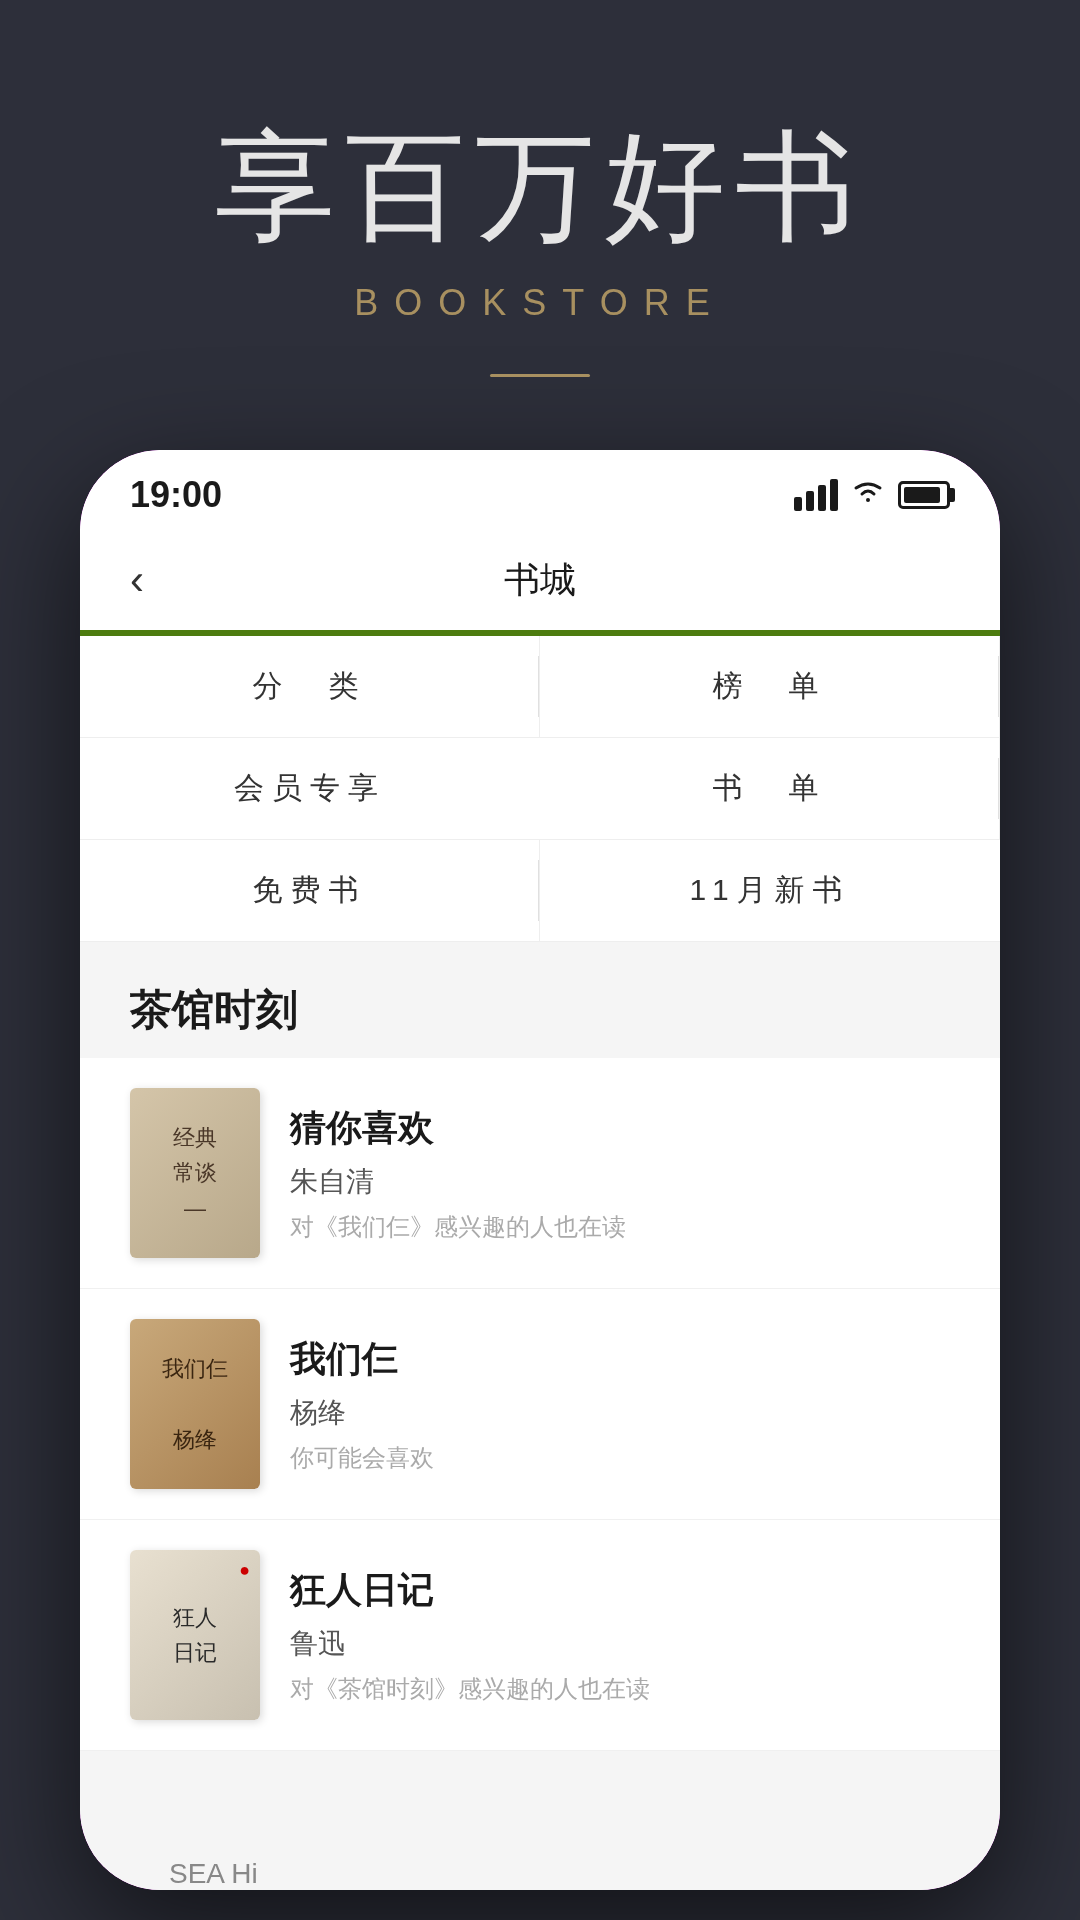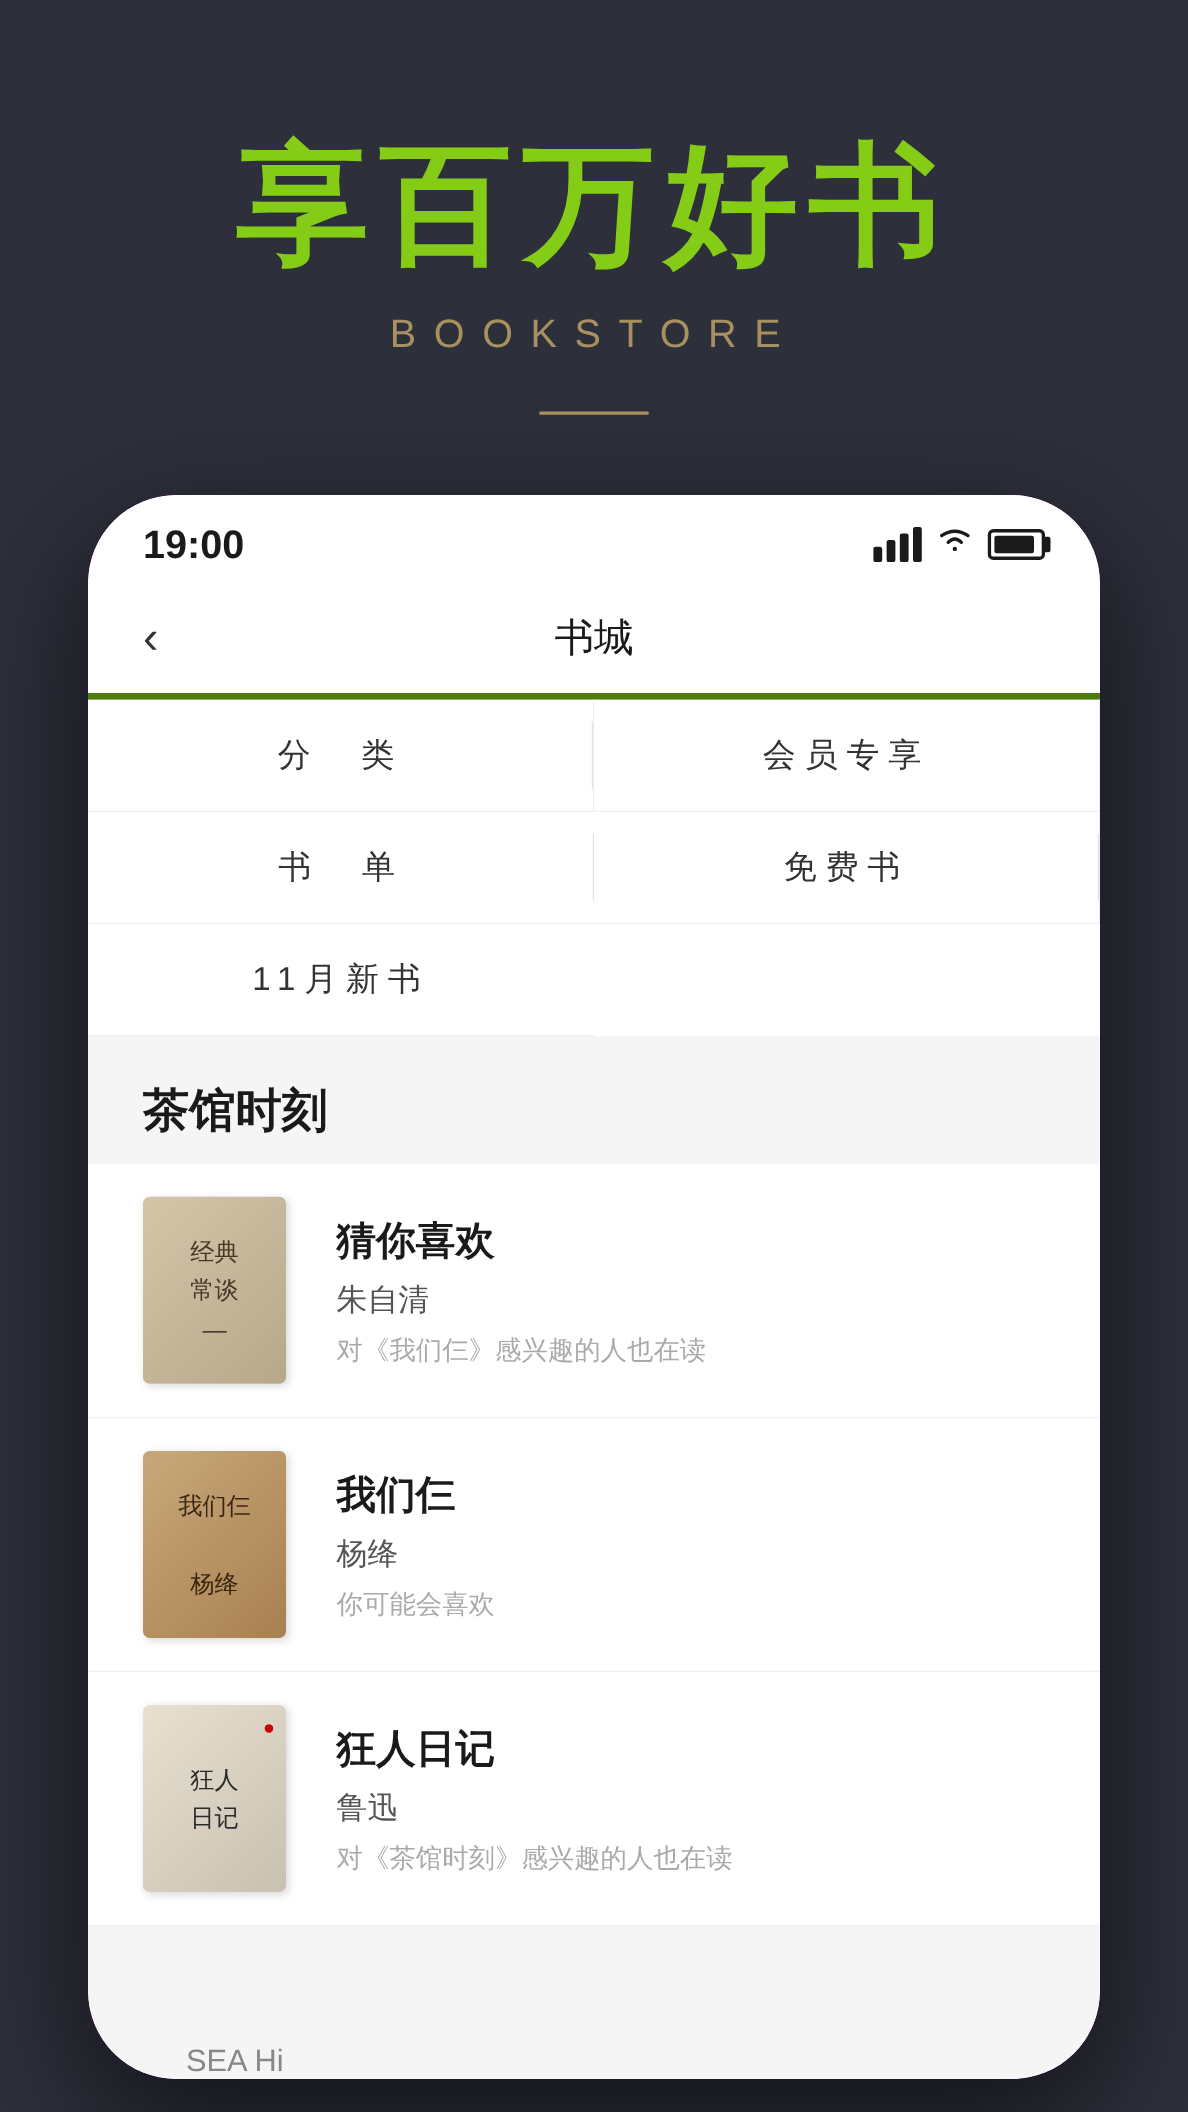--- a/index.html
+++ b/index.html
@@ -18,22 +18,22 @@
     .hero-section {
       width: 100%;
       padding-top: 120px;
       text-align: center;
       position: relative;
       z-index: 1;
     }
 
     .hero-title {
       font-size: 120px;
-      font-weight: 700;
-      color: #84cc16;
+      font-weight: 400;
+      color: #e5e5e5;
       letter-spacing: 10px;
       line-height: 1.1;
     }
 
     .hero-subtitle {
       font-size: 36px;
       font-weight: 400;
       color: #a89060;
       letter-spacing: 16px;
       margin-top: 30px;
@@ -257,21 +257,21 @@
     .book-list {
       background: #ffffff;
       margin: 0;
     }
 
     .book-item {
       display: flex;
       align-items: center;
       padding: 30px 50px;
       border-bottom: 1px solid #f0f0f0;
-      gap: 46px;
+      gap: 30px;
       cursor: pointer;
     }
 
     .book-cover {
       width: 130px;
       height: 170px;
       border-radius: 6px;
       flex-shrink: 0;
       overflow: hidden;
       box-shadow: 2px 2px 8px rgba(0,0,0,0.15);
@@ -409,20 +409,24 @@
       <span class="nav-title">书城</span>
     </div>
 
 
     <div class="category-grid">
       <div class="category-item">
         <span>分　类</span>
         <div class="cat-divider-v"></div>
       </div>
       <div class="category-item">
+        <span>榜　单</span>
+        <div class="cat-divider-v"></div>
+      </div>
+      <div class="category-item">
         <span>会员专享</span>
       </div>
       <div class="category-item">
         <span>书　单</span>
         <div class="cat-divider-v"></div>
       </div>
       <div class="category-item">
         <span>免费书</span>
         <div class="cat-divider-v"></div>
       </div>

